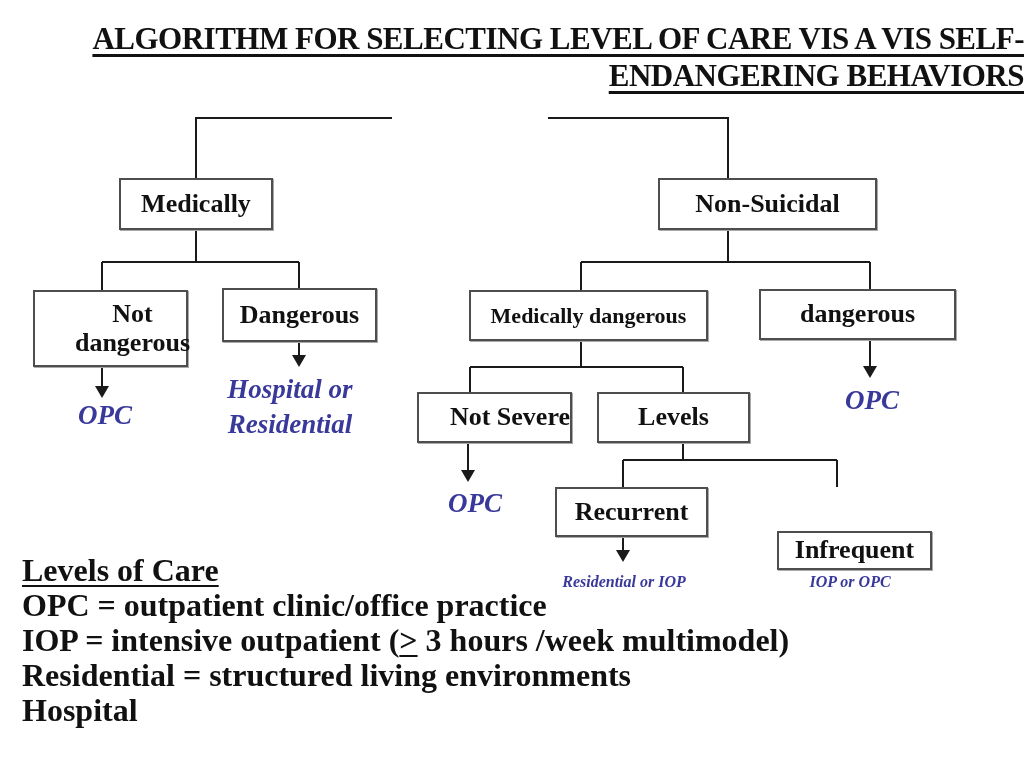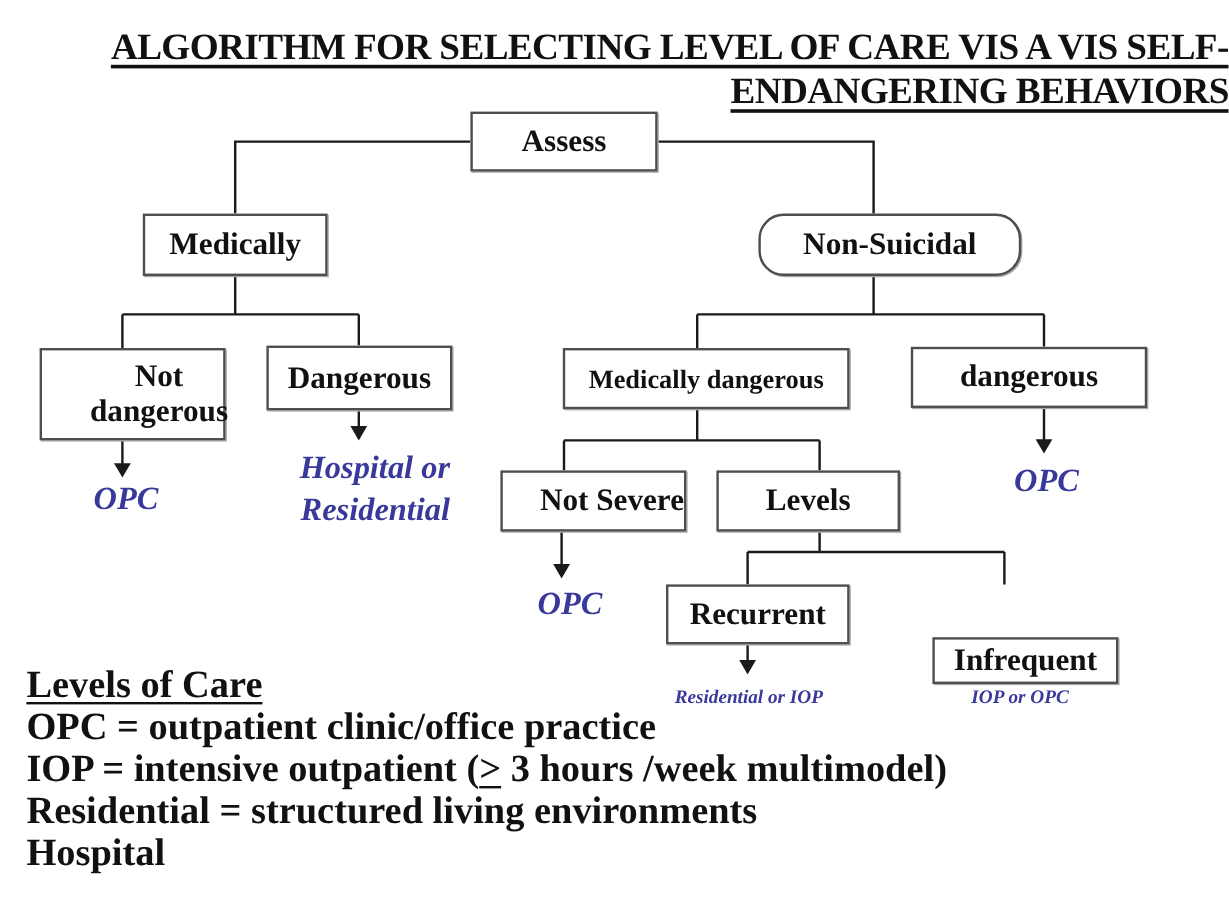--- a/index.html
+++ b/index.html
@@ -89,29 +89,26 @@
     <g>
       <line x1="623" y1="537" x2="623" y2="551"></line>
       <polygon points="616,550 630,550 623,562"></polygon>
     </g>
     <g>
       <line x1="836" y1="537" x2="836" y2="551"></line>
       <polygon points="829,550 843,550 836,562"></polygon>
     </g>
   </svg>
 
-  <div class="node" style="left:392px;top:93px;width:156px;height:50px;">
-    <span>Assess</span>
-  </div>
 
   <div class="node" style="left:119px;top:178px;width:154px;height:52px;">
     <span>Medically</span>
   </div>
 
-  <div class="node" style="left:632px;top:178px;width:219px;height:52px;border-radius:21px;">
+  <div class="node" style="left:658px;top:178px;width:219px;height:52px;">
     <span>Non-Suicidal</span>
   </div>
 
   <div class="node pad" style="left:33px;top:290px;width:155px;height:77px;padding-left:48px;">
     <span>Not dangerous</span>
   </div>
 
   <div class="node" style="left:222px;top:288px;width:155px;height:54px;">
     <span>Dangerous</span>
   </div>
@@ -135,21 +132,21 @@
   <div class="node" style="left:555px;top:487px;width:153px;height:50px;">
     <span>Recurrent</span>
   </div>
 
   <div class="node" style="left:777px;top:487px;width:155px;height:39px;margin-top:44px;">
     <span>Infrequent</span>
   </div>
 
   <div class="outcome" style="left:55px;top:398px;width:100px;">OPC</div>
 
-  <div class="outcome" style="left:205px;top:372px;width:170px;text-align:right;">
+  <div class="outcome" style="left:205px;top:372px;width:170px;">
     <span style="display:block">Hospital or</span>
     <span style="display:block">Residential</span>
   </div>
 
   <div class="outcome" style="left:822px;top:383px;width:100px;">OPC</div>
 
   <div class="outcome" style="left:425px;top:486px;width:100px;">OPC</div>
 
   <div class="outcome sm" style="left:509px;top:572px;width:230px;">Residential or IOP</div>
 

